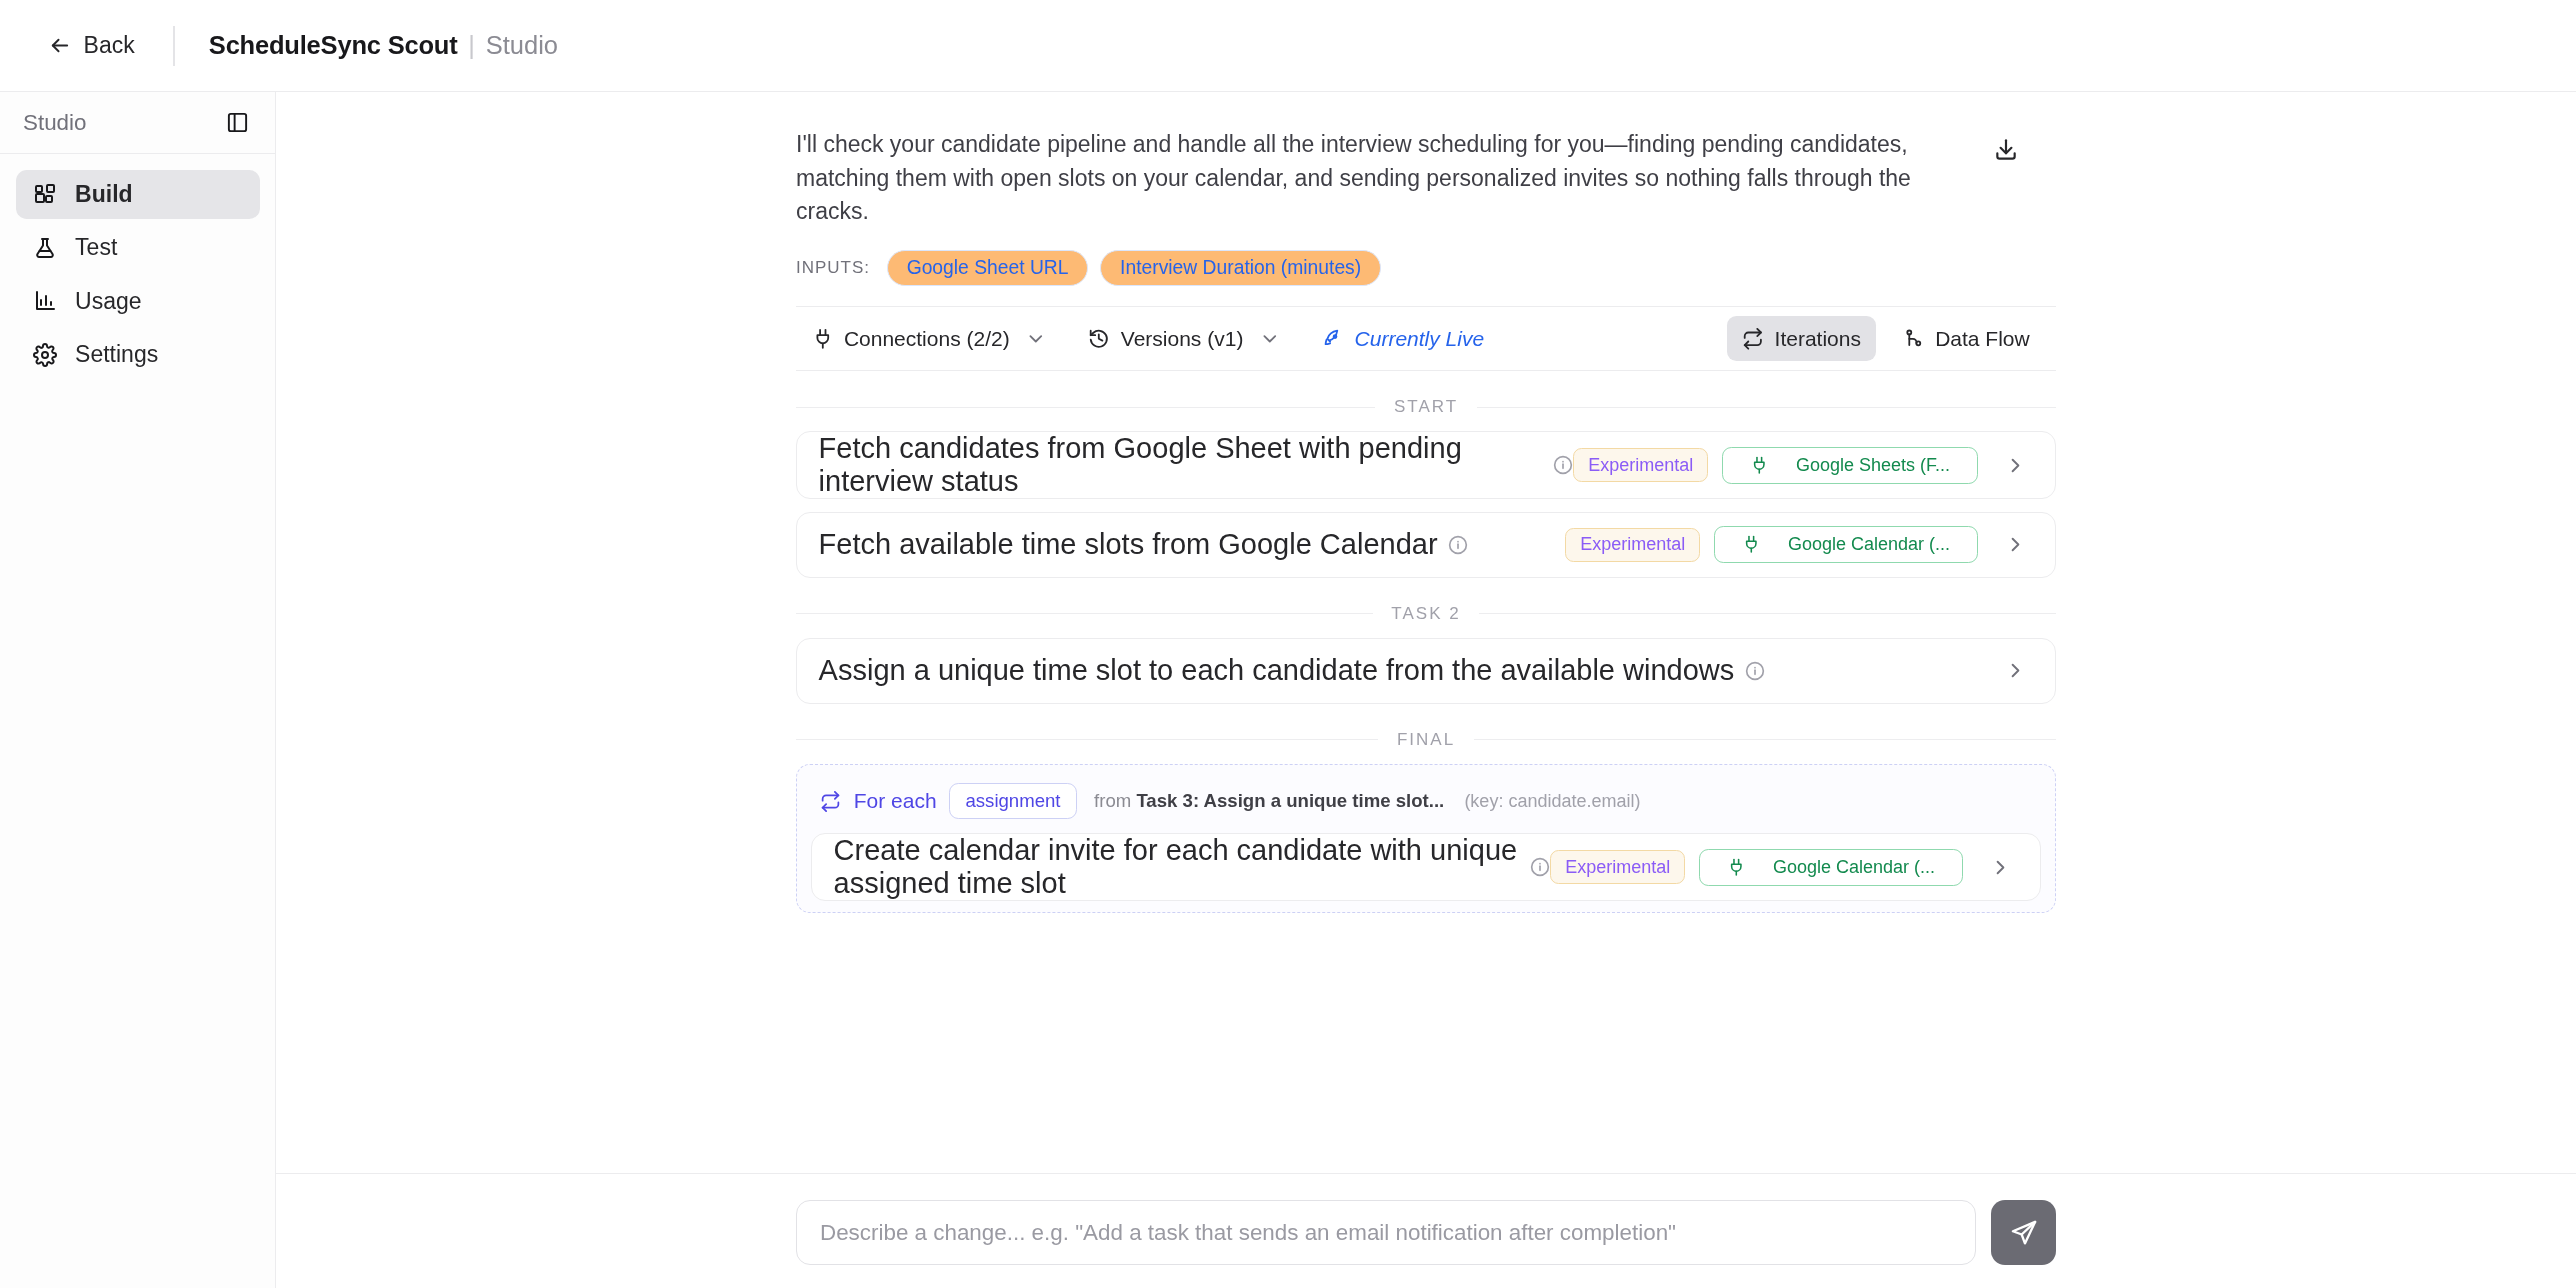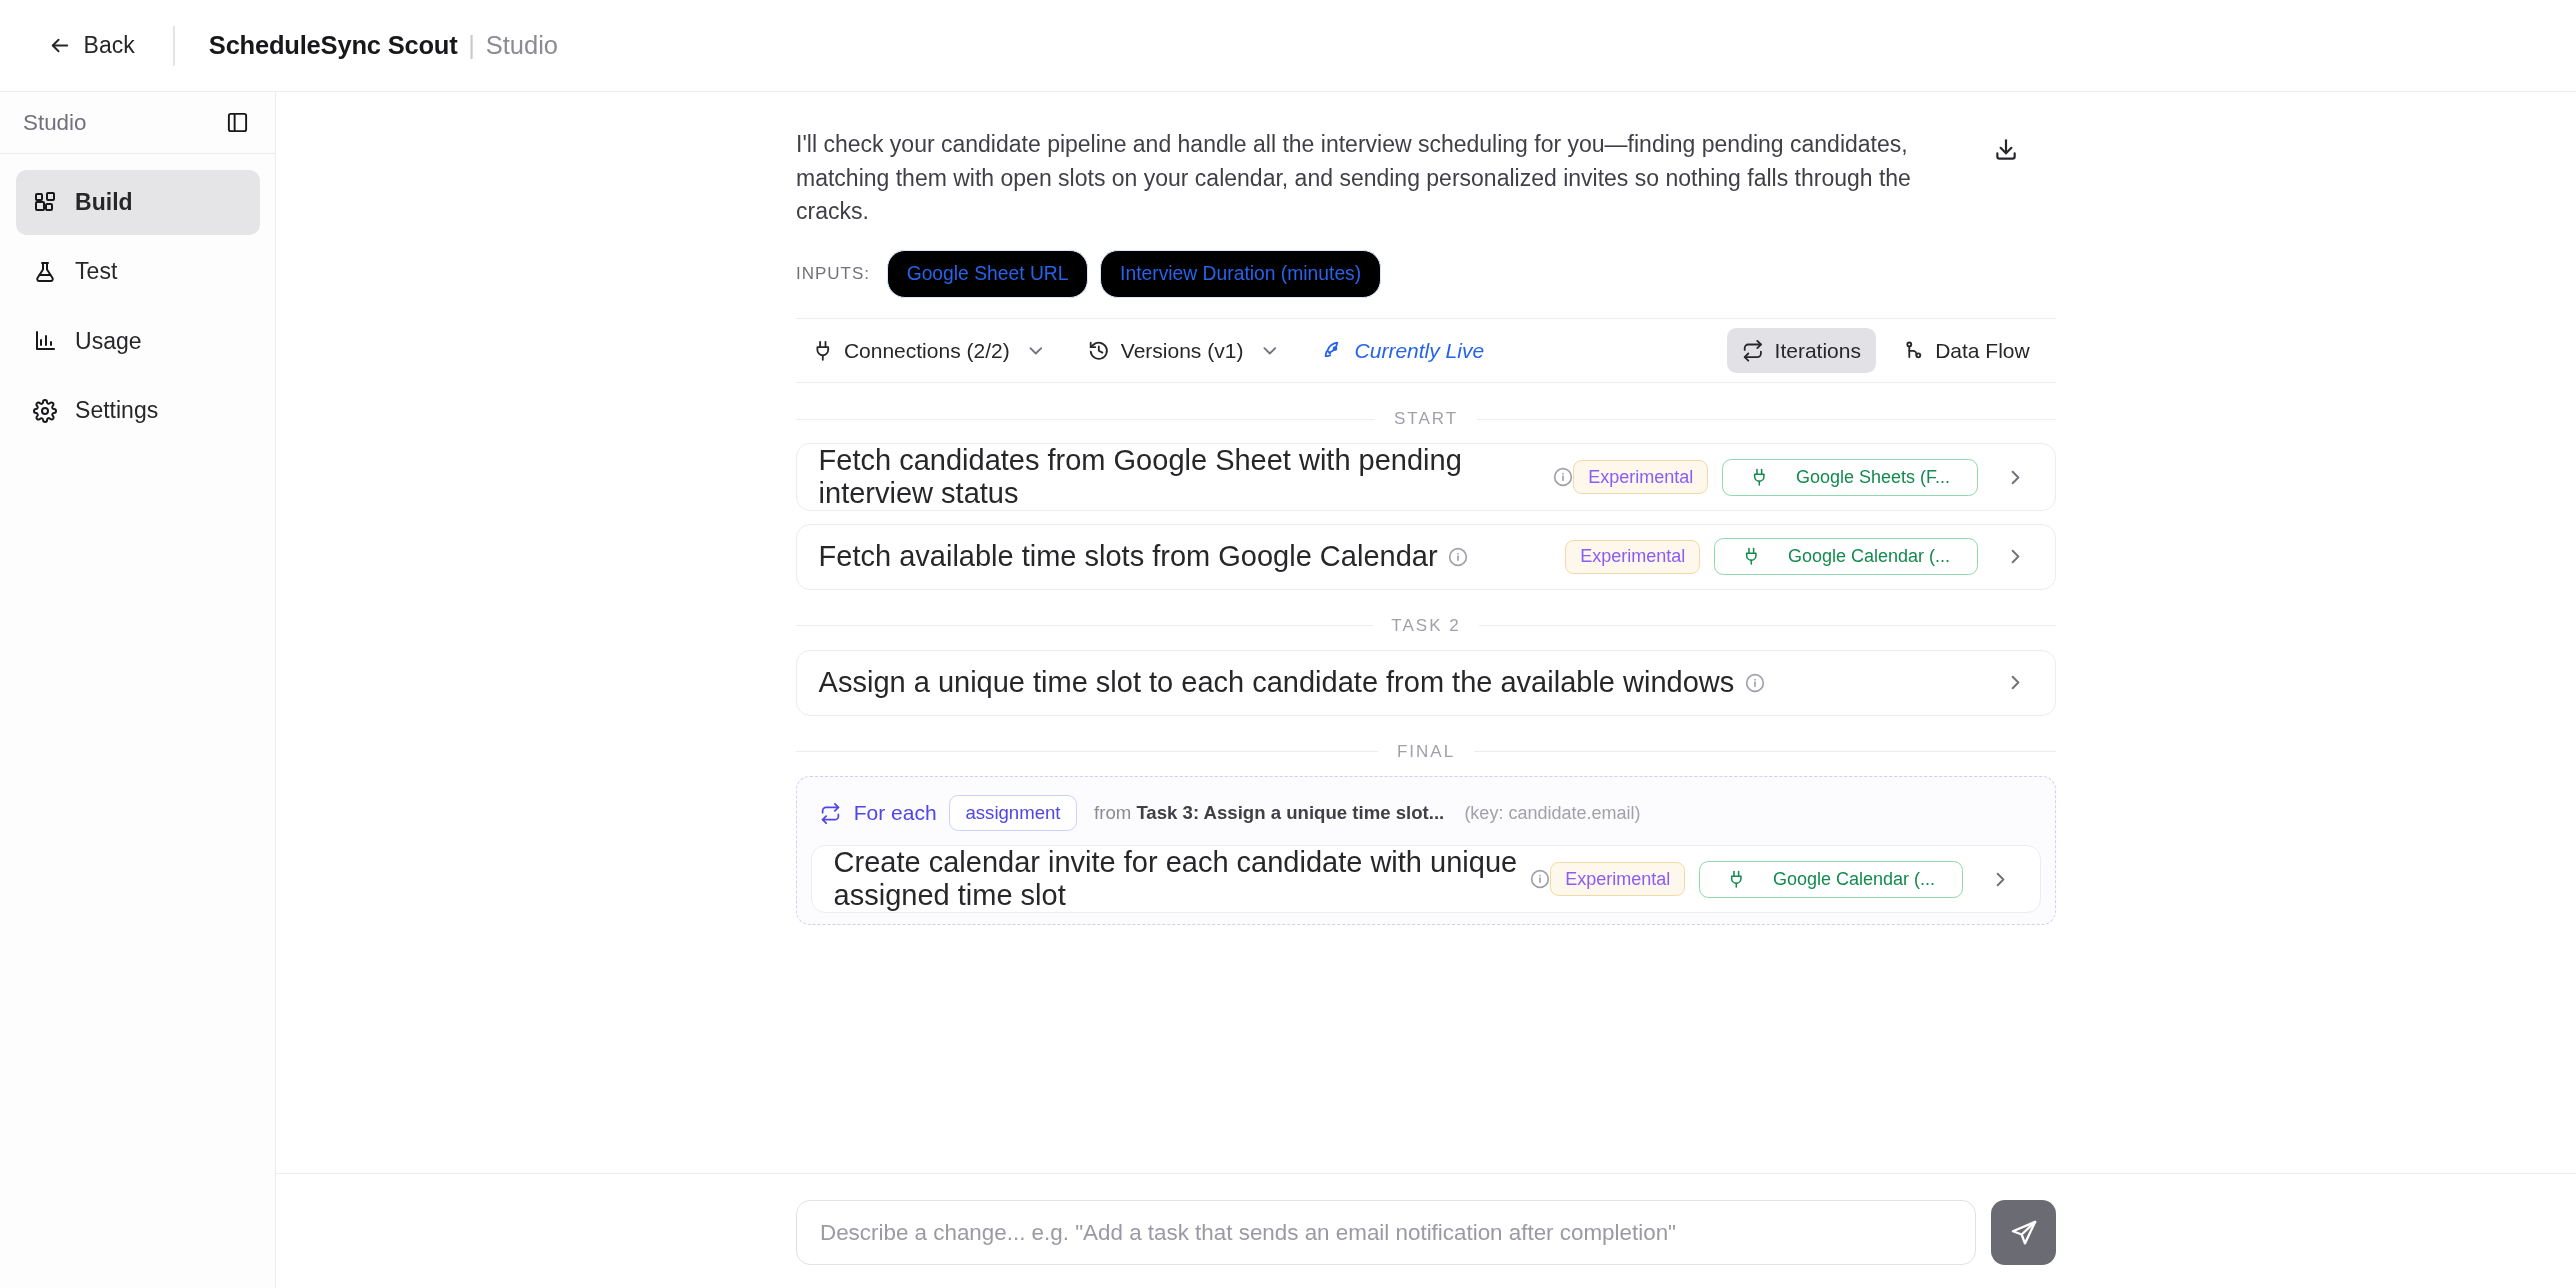--- a/index.html
+++ b/index.html
@@ -46,21 +46,21 @@
     height: 62px; flex: 0 0 62px;
     display: flex; align-items: center; justify-content: space-between;
     padding: 0 26px 0 23px;
     border-bottom: 1.5px solid #ececee;
   }
   .sidebar-head-label { font-size: 22.4px; color: #71717a; }
   .panel-icon { width: 23px; height: 23px; display: block; cursor: pointer; }
   .nav { padding: 15.5px 15.5px 0 15.5px; display: flex; flex-direction: column; gap: 4.6px; }
   .nav-item {
     display: flex; align-items: center; gap: 18.6px;
-    height: 65px; padding: 0 17px;
+    height: 49px; padding: 0 17px;
     border-radius: 10.8px; cursor: pointer;
     font-size: 23px; color: #27272a;
   }
   .nav-item.active { background: #e5e5e8; font-weight: 600; }
   .nav-icon { width: 24px; height: 24px; flex: 0 0 24px; display: block; }
 
   
   .main { flex: 1 1 auto; min-width: 0; display: flex; flex-direction: column; position: relative; background: #fff; }
   .main-scroll { flex: 1 1 auto; min-height: 0; overflow: hidden; }
 
@@ -80,23 +80,23 @@
   }
   .download-icon { width: 26px; height: 26px; display: block; }
 
   .inputs-row { display: flex; align-items: center; gap: 12.4px; margin-top: 21.6px; padding-bottom: 20px; }
   .inputs-label {
     font-size: 17px; letter-spacing: 1px; color: #71717a; font-weight: 500;
     margin-right: 4.6px;
   }
   .input-chip {
     display: inline-flex; align-items: center;
-    height: 48px; padding: 0 18.6px;
+    height: 36px; padding: 0 18.6px;
     border-radius: 18px;
-    background: #000000; border: 1.5px solid #dbe6fb;
+    background: #fdba74; border: 1.5px solid #dbe6fb;
     color: #2563eb; font-size: 19.3px; cursor: pointer; white-space: nowrap;
   }
 
   
   .toolbar {
     display: flex; align-items: center;
     height: 65px;
     border-top: 1.5px solid #ececee;
     border-bottom: 1.5px solid #ececee;
   }

